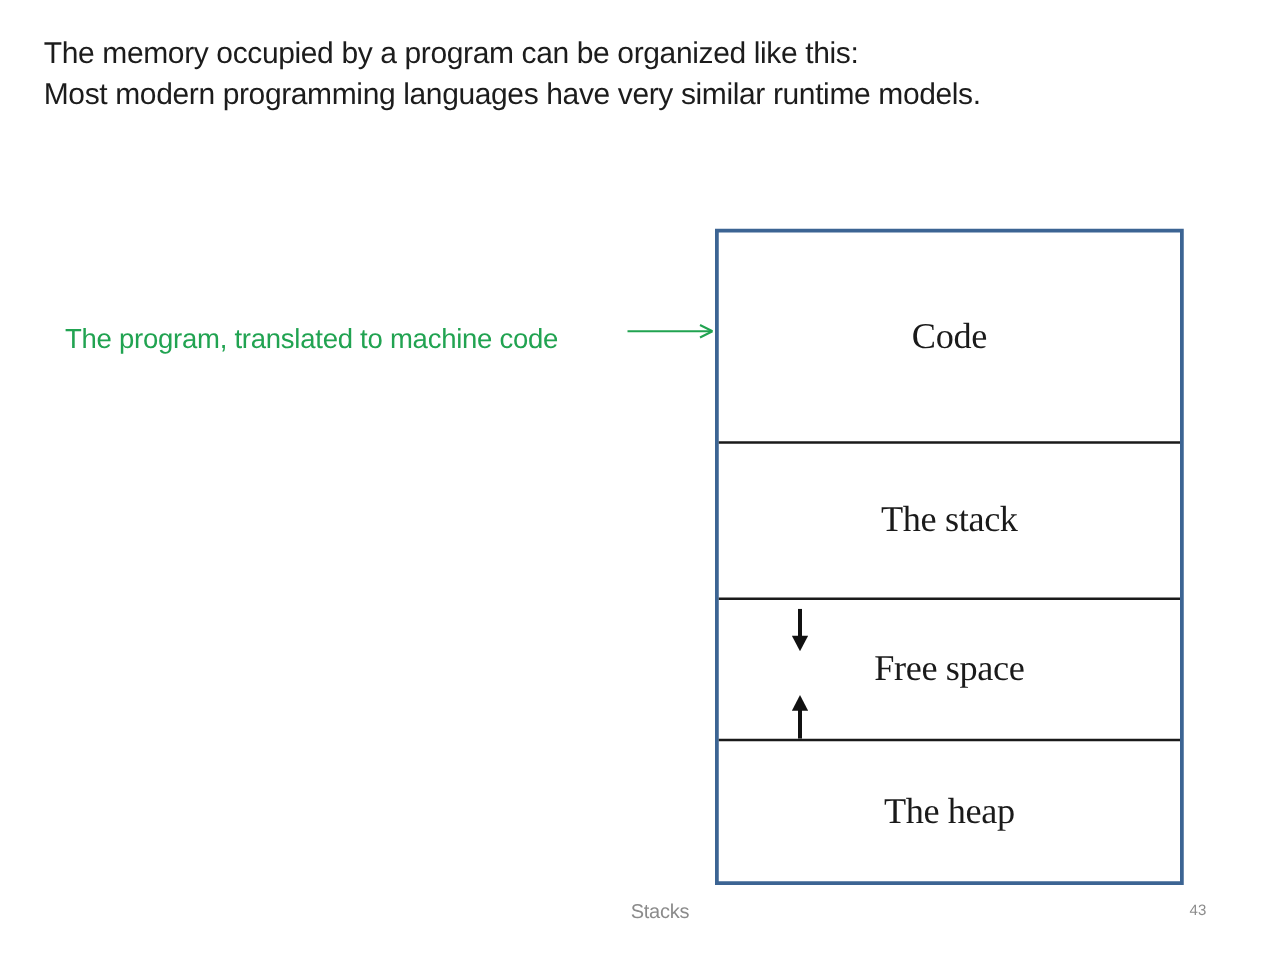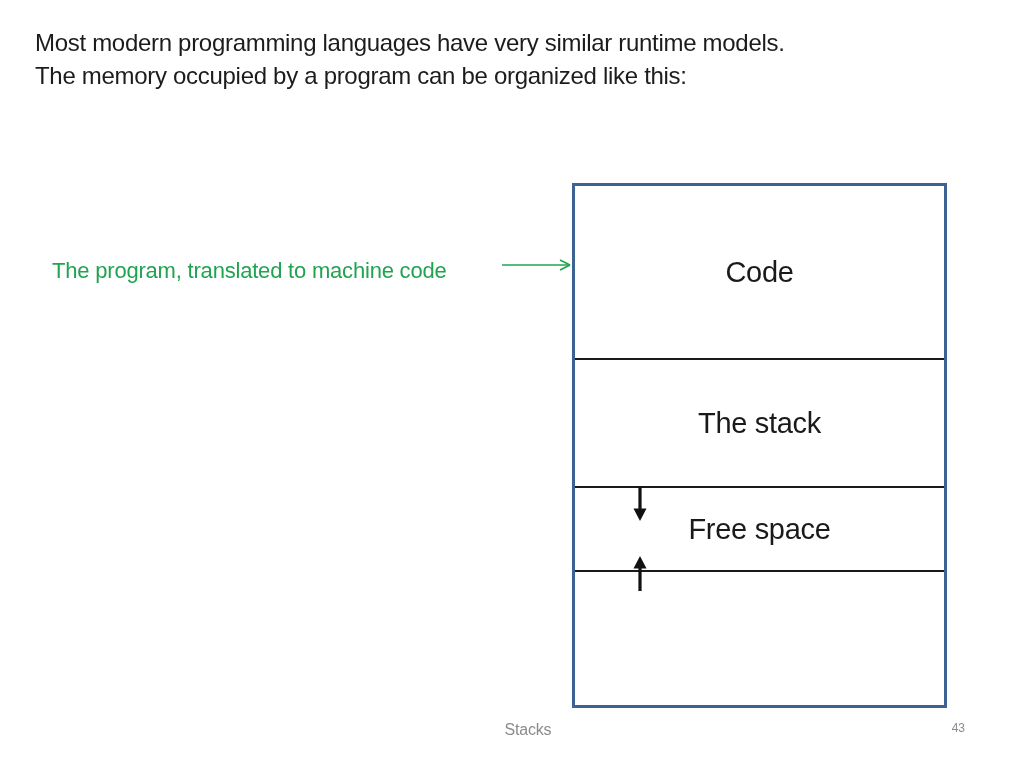--- a/index.html
+++ b/index.html
@@ -46,24 +46,25 @@
     display: flex;
     flex-direction: column;
   }
   .mem-section {
     display: flex;
     align-items: center;
     justify-content: center;
     color: #1a1a1a;
     font-size: 29px;
     letter-spacing: -0.3px;
+    font-family: Liberation Serif, serif;
   }
   .mem-section.code  { height: 172px; }
   .mem-section.stack { height: 126px; }
-  .mem-section.free  { height: 82px; }
+  .mem-section.free  { height: 115px; }
   .mem-section.heap  { height: 115px; }
   .mem-divider {
     height: 2px;
     background: #1a1a1a;
     flex: none;
   }
   .grow-arrow { position: absolute; }
   .grow-arrow.down { left: 630px; top: 487px; }
   .grow-arrow.up   { left: 630px; top: 552px; }
   .footer-title {
@@ -83,22 +84,22 @@
     color: #8b8b8b;
     font-size: 12px;
   }
 </style>
 </head>
 <body>
 
 <div class="slide">
 
   <div class="title-block">
+    <div>The memory occupied by a program can be organized like this:</div>
     <div>Most modern programming languages have very similar runtime models.</div>
-    <div>The memory occupied by a program can be organized like this:</div>
   </div>
 
   <div class="annotation">The program, translated to machine code</div>
 
   <svg class="annotation-arrow" width="72" height="14" viewBox="0 0 72 14">
     <line x1="1" y1="7" x2="68" y2="7" stroke="#21a351" stroke-width="1.6"></line>
     <line x1="59" y1="2" x2="69" y2="7" stroke="#21a351" stroke-width="1.6"></line>
     <line x1="59" y1="12" x2="69" y2="7" stroke="#21a351" stroke-width="1.6"></line>
   </svg>
 
@@ -108,20 +109,23 @@
     </div>
     <div class="mem-divider"></div>
     <div class="mem-section stack">
       <span>The stack</span>
     </div>
     <div class="mem-divider"></div>
     <div class="mem-section free">
       <span>Free space</span>
     </div>
     <div class="mem-divider"></div>
+    <div class="mem-section heap">
+      <span>The heap</span>
+    </div>
   </div>
 
   <svg class="grow-arrow down" width="20" height="35" viewBox="0 0 20 35">
     <line x1="10" y1="0" x2="10" y2="24" stroke="#111111" stroke-width="3.2"></line>
     <polygon points="10,34 3.5,21.5 16.5,21.5" fill="#111111"></polygon>
   </svg>
 
   <svg class="grow-arrow up" width="20" height="39" viewBox="0 0 20 39">
     <line x1="10" y1="39" x2="10" y2="13" stroke="#111111" stroke-width="3.2"></line>
     <polygon points="10,4 3.5,16.5 16.5,16.5" fill="#111111"></polygon>

